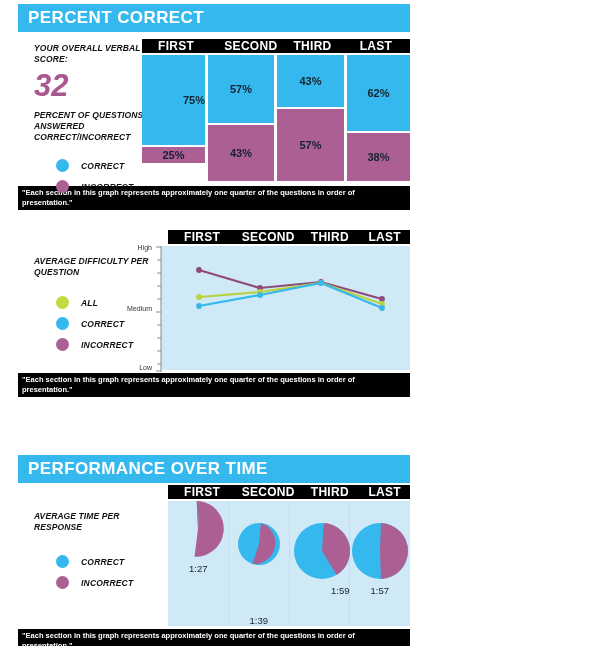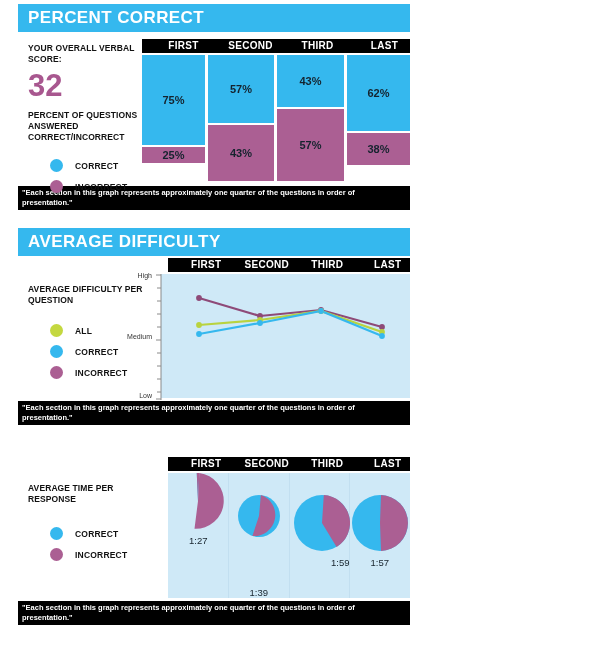--- a/index.html
+++ b/index.html
@@ -21,42 +21,42 @@
     box-sizing:content-box;
   }
   .caption{
     background:#000000;color:#ffffff;
     font-size:7.5px;font-weight:bold;line-height:9.6px;
     padding:2px 4px 3px 4px;
     width:384px;
   }
 
   
-  .leftcol{position:absolute;left:10px;top:0;width:124px;}
+  .leftcol{position:absolute;left:16px;top:0;width:124px;font-style:italic;}
   .lbl{
     font-size:8.5px;font-weight:bold;line-height:11px;
     letter-spacing:.1px;text-transform:uppercase;
   }
   .score{
     color:#a8578f;font-size:31px;font-weight:bold;
     line-height:25px;margin:8px 0 0 0;
   }
   .legend{margin-top:12px;}
   .legend-row{display:flex;align-items:center;height:21px;}
   .dot{width:13px;height:13px;border-radius:50%;margin-left:22px;margin-right:12px;flex:0 0 auto;}
   .legend-text{font-size:8.5px;font-weight:bold;letter-spacing:.2px;}
 
   
   .colhead{
     position:absolute;background:#000000;height:14px;
     display:flex;
   }
   .colhead span{
-    flex:1;color:#ffffff;font-size:10px;font-weight:bold;
-    text-align:center;line-height:14px;letter-spacing:.3px;margin-left:16px;
+    flex:1;color:#ffffff;font-size:12px;font-weight:bold;
+    line-height:14px;letter-spacing:.3px;margin-left:16px;
   }
   .barcol{position:absolute;top:0;height:140px;}
   .seg{position:absolute;left:0;right:0;display:flex;align-items:center;justify-content:center;}
   .seg span{font-size:11px;font-weight:bold;color:#15232e;}
   .seg.correct{background:#35b8ee;}
   .seg.incorrect{background:#ab5f93;}
 
   
   .plotarea{position:absolute;background:#cfe9f7;}
   .axis-lbl{position:absolute;font-size:7px;color:#333;text-align:right;width:34px;}
@@ -92,21 +92,21 @@
       <div class="colhead" style="left:124px;top:7px;width:268px;">
         <span>FIRST</span>
         <span>SECOND</span>
         <span>THIRD</span>
         <span>LAST</span>
       </div>
 
       <div style="position:absolute;left:124px;top:23px;width:268px;height:126px;">
 
         <div class="barcol" style="left:0px;width:63px;height:126px;">
-          <div class="seg correct" style="top:0px;height:90px;">
+          <div class="seg correct" style="top:0px;height:90px;justify-content:flex-end;">
             <span>75%</span>
           </div>
           <div class="seg incorrect" style="top:92px;height:16px;">
             <span>25%</span>
           </div>
         </div>
 
         <div class="barcol" style="left:66px;width:66px;height:126px;">
           <div class="seg correct" style="top:0px;height:68px;">
             <span>57%</span>
@@ -122,33 +122,32 @@
           </div>
           <div class="seg incorrect" style="top:54px;height:72px;">
             <span>57%</span>
           </div>
         </div>
 
         <div class="barcol" style="left:205px;width:63px;height:126px;">
           <div class="seg correct" style="top:0px;height:76px;">
             <span>62%</span>
           </div>
-          <div class="seg incorrect" style="top:78px;height:32px;">
+          <div class="seg incorrect" style="top:78px;height:48px;">
             <span>38%</span>
           </div>
         </div>
 
       </div>
     </div>
 
     <div class="caption">"Each section in this graph represents approximately one quarter of the questions in order of presentation."</div>
   </div>
 
   <div class="panel" style="top:228px;">
-    <div class="panel-title">AVERAGE DIFFICULTY</div>
 
     <div style="position:relative;height:145px;">
       <div class="leftcol">
         <div class="lbl" style="padding-top:28px;">AVERAGE DIFFICULTY PER QUESTION</div>
         <div class="legend" style="margin-top:14px;">
           <div class="legend-row">
             <span class="dot" style="background:#c4d840;"></span>
             <span class="legend-text">ALL</span>
           </div>
           <div class="legend-row">
@@ -218,20 +217,21 @@
             <line x1="3" y1="118" x2="7" y2="118"></line>
           <line x1="2" y1="125" x2="7" y2="125"></line>
         </g>
       </svg>
     </div>
 
     <div class="caption">"Each section in this graph represents approximately one quarter of the questions in order of presentation."</div>
   </div>
 
   <div class="panel" style="top:455px;">
+    <div class="panel-title">PERFORMANCE OVER TIME</div>
 
     <div style="position:relative;height:146px;">
       <div class="leftcol">
         <div class="lbl" style="padding-top:28px;">AVERAGE TIME PER RESPONSE</div>
         <div class="legend" style="margin-top:18px;">
           <div class="legend-row">
             <span class="dot" style="background:#35b8ee;"></span>
             <span class="legend-text">CORRECT</span>
           </div>
           <div class="legend-row">

